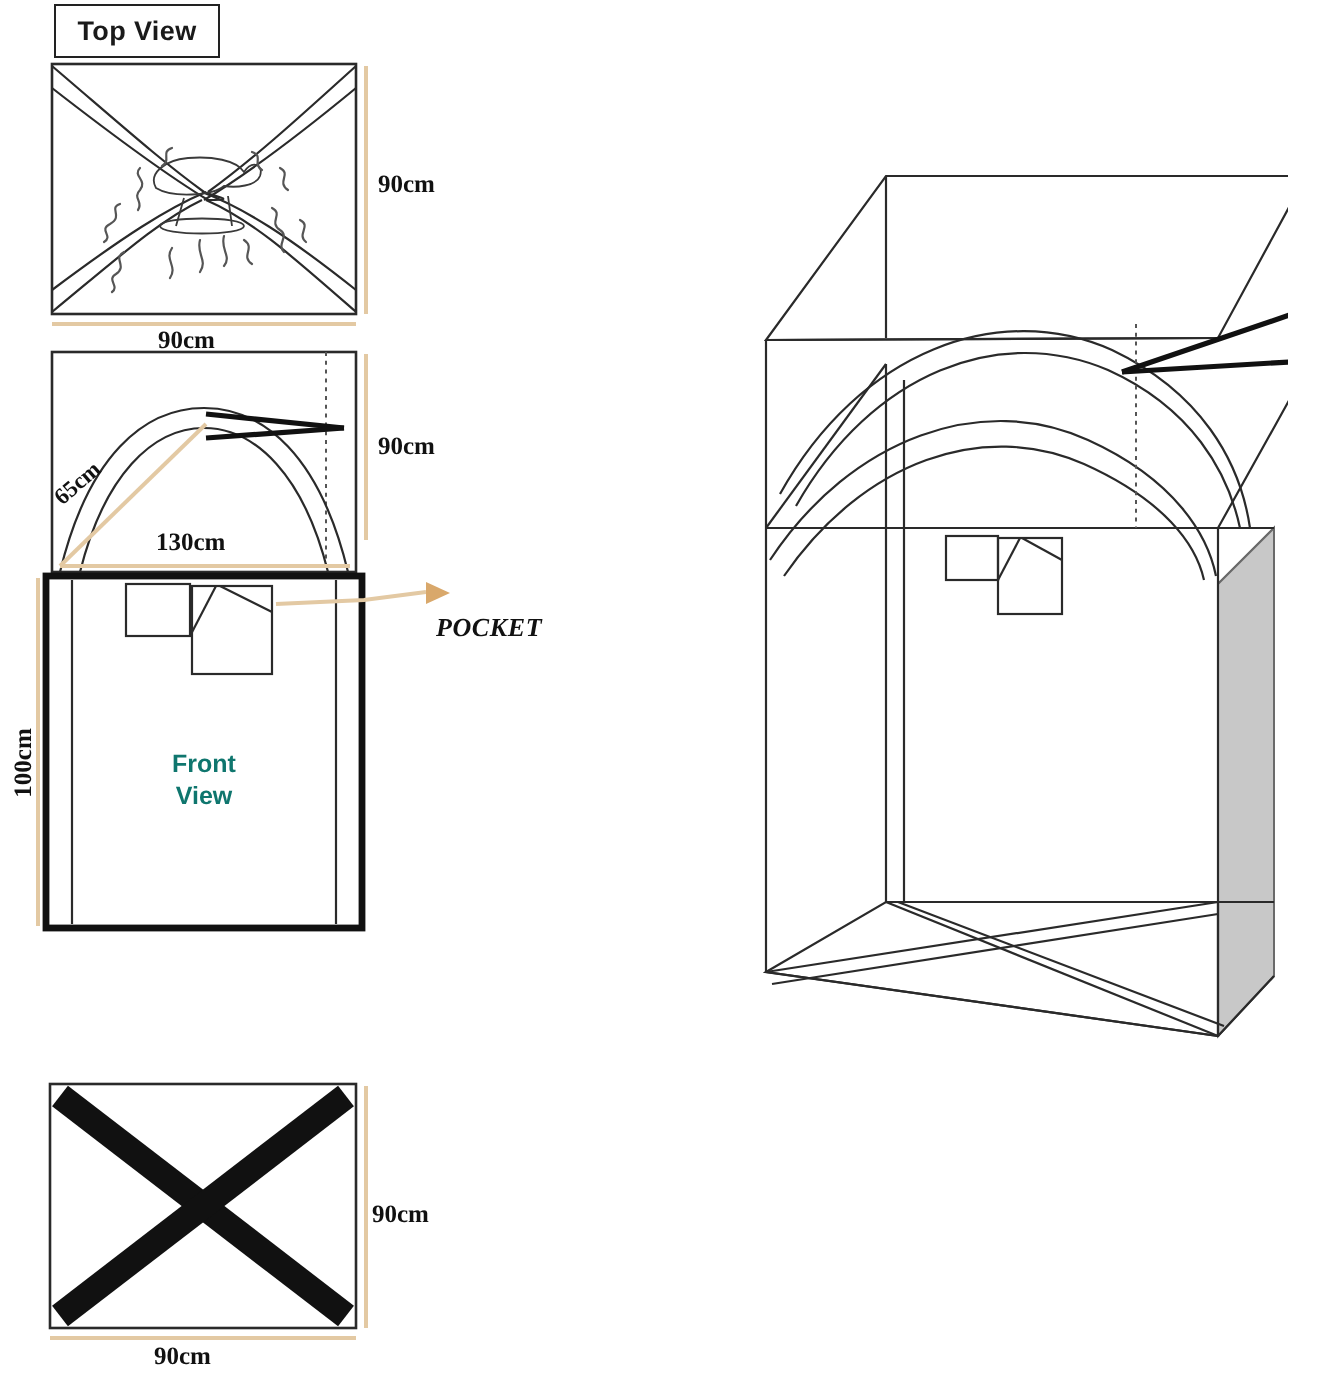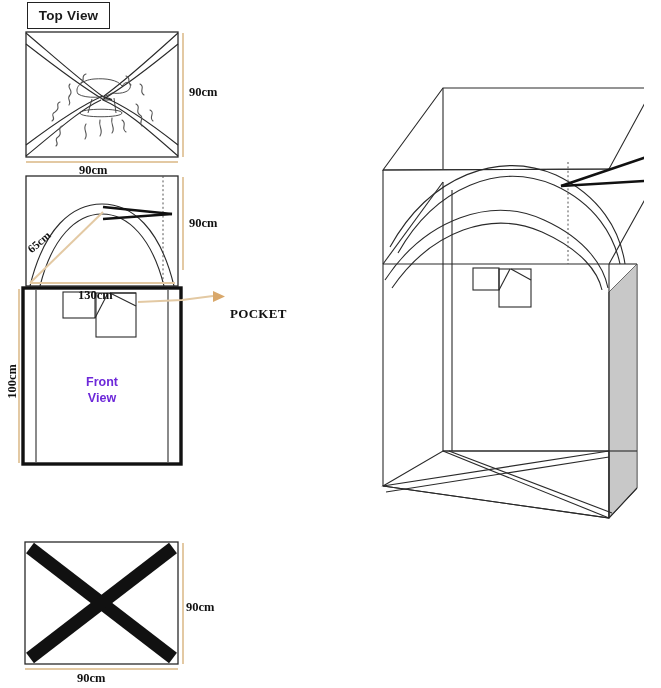--- a/index.html
+++ b/index.html
@@ -54,21 +54,21 @@
   }
   .rot-diag {
     transform: rotate(-41deg);
     transform-origin: 50% 50%;
   }
   .view-caption {
     position: absolute;
     font-family: "Liberation Sans", sans-serif;
     font-weight: bold;
     font-size: 12.5px;
-    color: #6d28d9;
+    color: #0f766e;
     text-align: center;
     line-height: 1.25;
     white-space: pre-line;
   }
   .pocket-label {
     position: absolute;
     font-family: "Liberation Serif", serif;
     font-weight: bold;
     font-size: 13px;
     color: #111;
@@ -226,26 +226,26 @@
 
   <div class="label-box" style="left:27px; top:2px; width:81px; height:25px;">
     <span>Top View</span>
   </div>
 
   <div class="dim-text" style="left:189px; top:85px;">90cm</div>
   <div class="dim-text" style="left:79px; top:163px;">90cm</div>
 
   <div class="dim-text" style="left:189px; top:216px;">90cm</div>
   <div class="dim-text small rot-diag" style="left:26px; top:236px;">65cm</div>
-  <div class="dim-text" style="left:78px; top:264px;margin-top:24px;">130cm</div>
+  <div class="dim-text" style="left:78px; top:264px;">130cm</div>
 
   <div class="dim-text rot90" style="left:-8px; top:374px; width:40px; text-align:center;">100cm</div>
 
   <div class="view-caption" style="left:70px; top:375px; width:64px;">Front
 View</div>
 
-  <div class="pocket-label" style="left:230px; top:306px;">POCKET</div>
+  <div class="pocket-label" style="left:218px; top:306px;font-style:italic;">POCKET</div>
 
 
   <div class="dim-text" style="left:186px; top:600px;">90cm</div>
   <div class="dim-text" style="left:77px; top:671px;">90cm</div>
 
 </div>
 
 </body></html>

